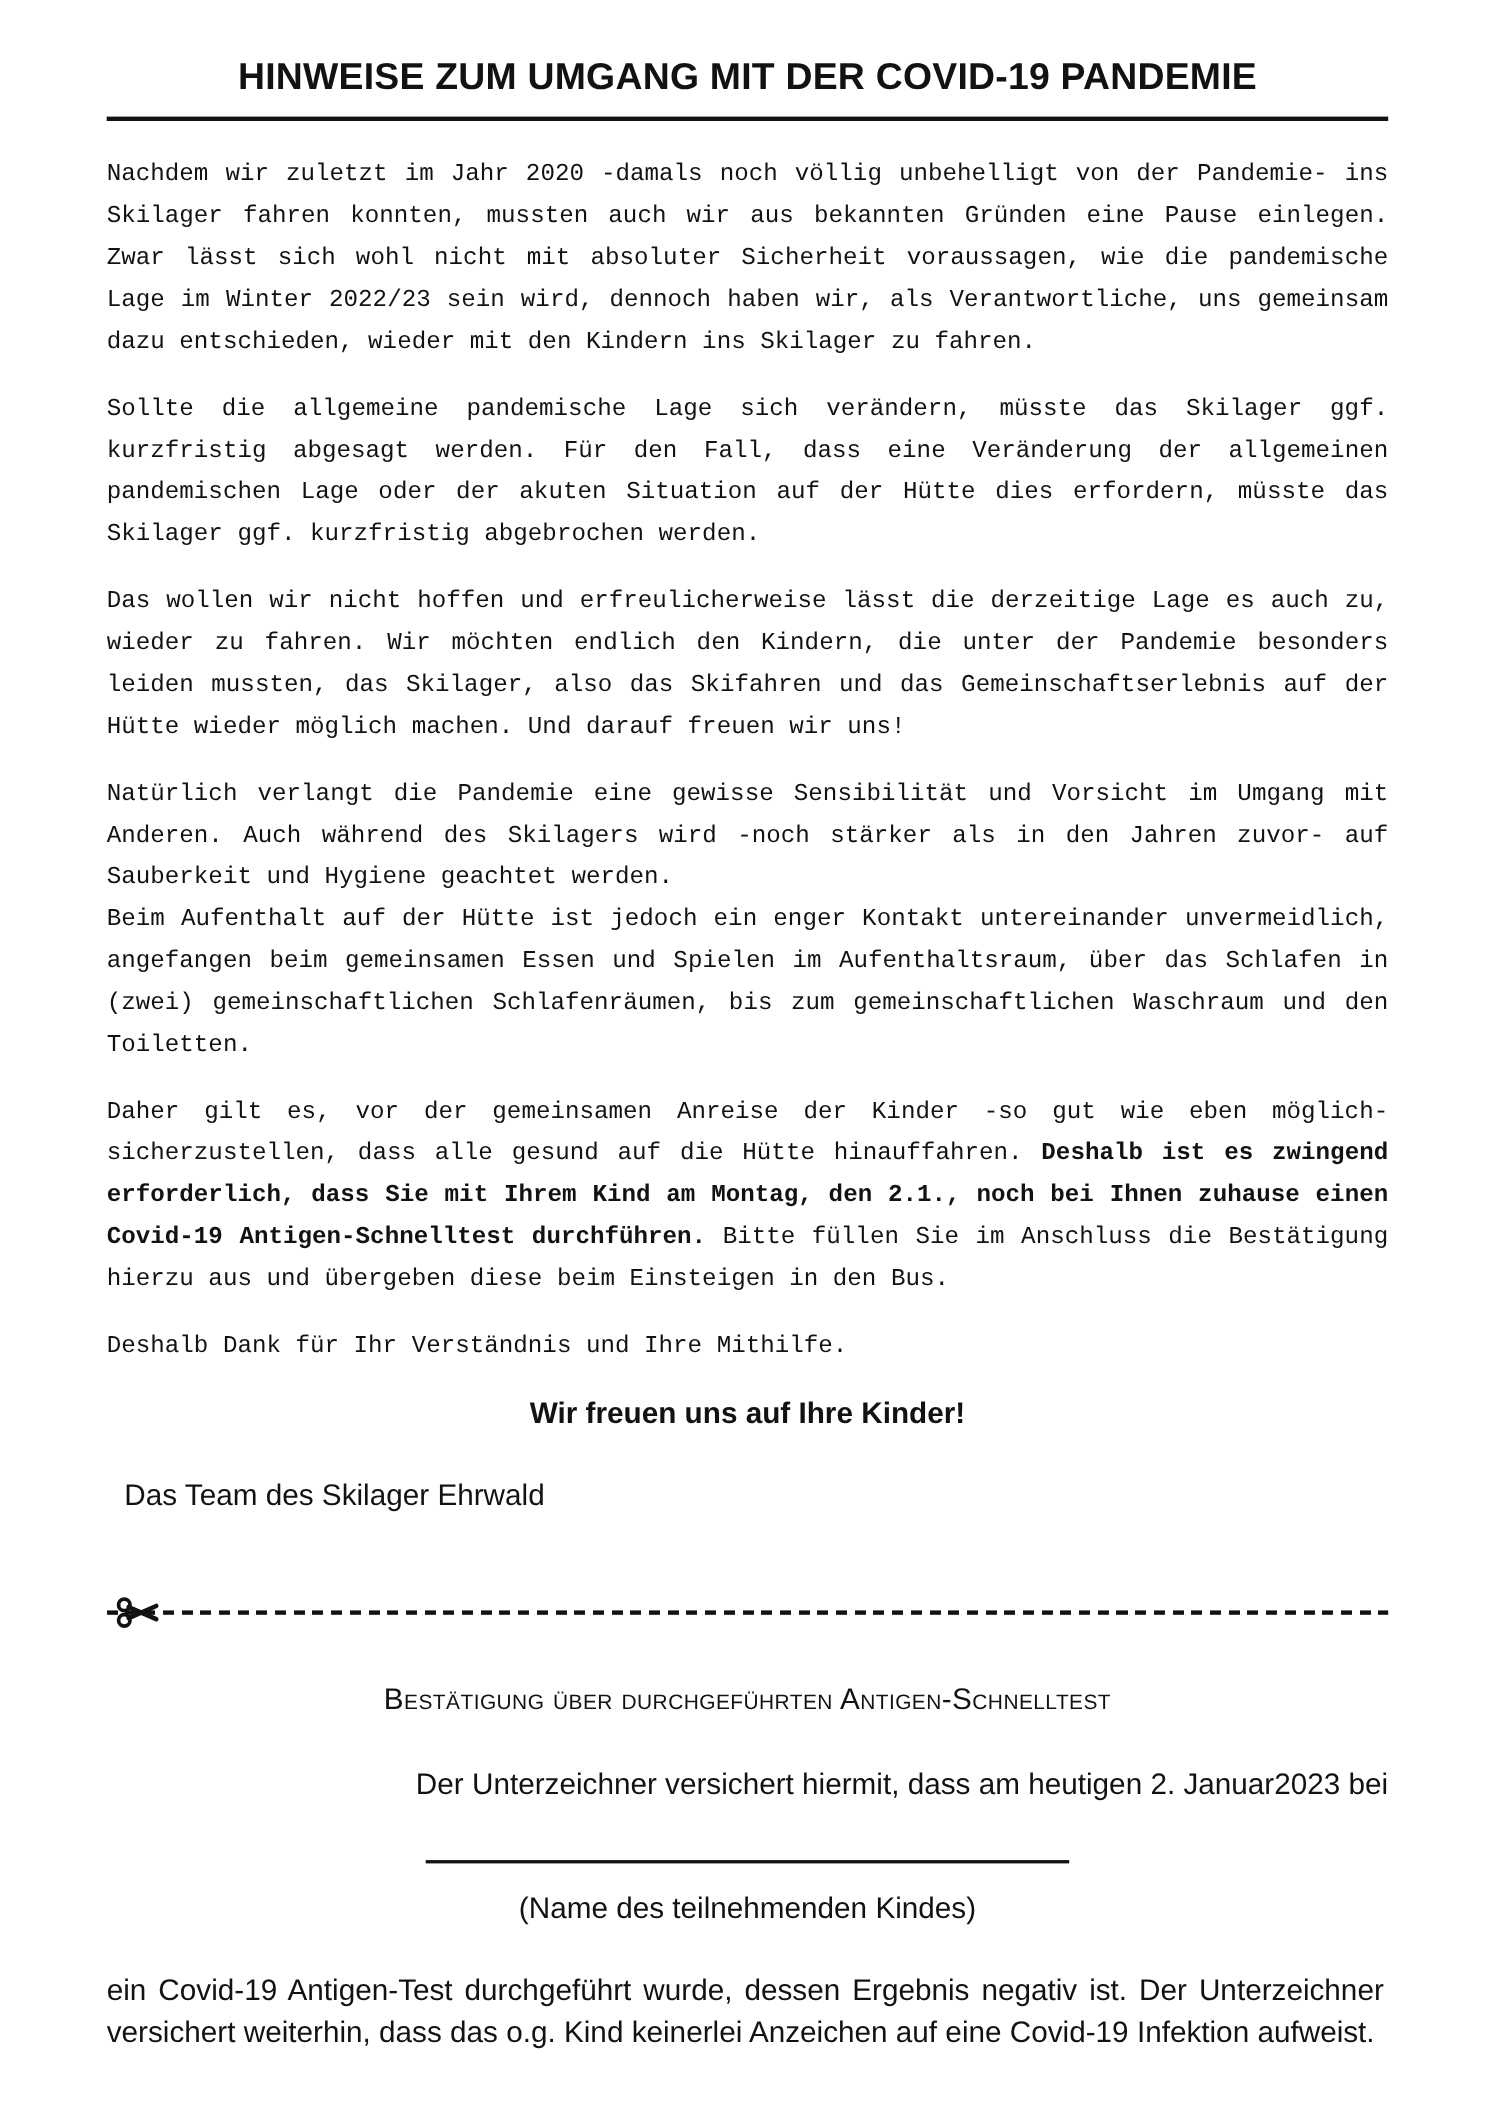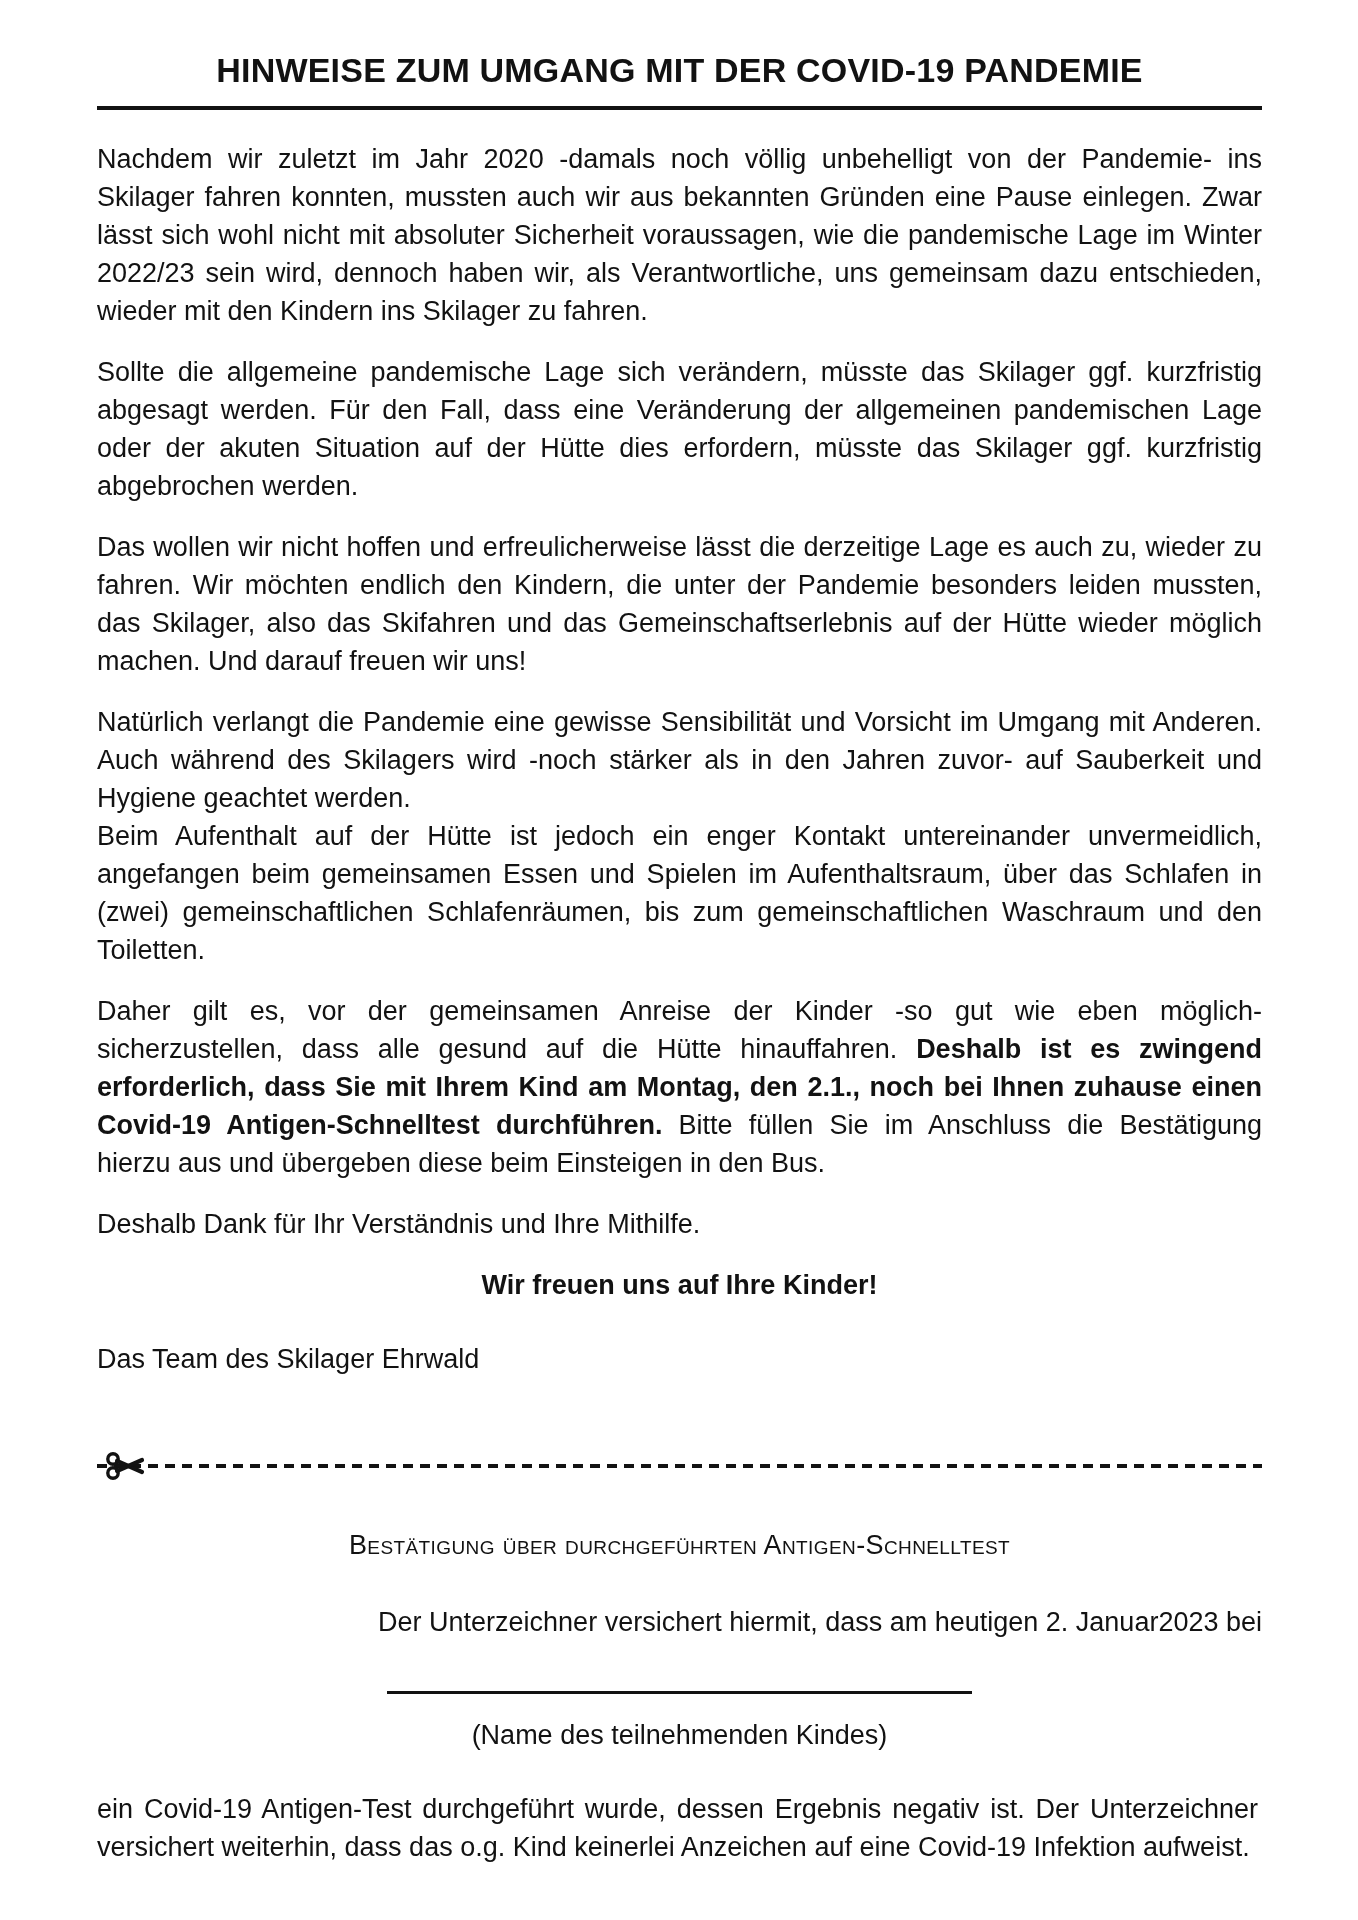--- a/index.html
+++ b/index.html
@@ -27,38 +27,39 @@
     line-height: 40px;
     letter-spacing: 0.2px;
     margin: 0;
   }
   .title-rule {
     height: 4px;
     background: #121212;
     margin: 16px 0 30px 0;
   }
   .body-text p {
-    font-size: 27px;
+    font-size: 22px;
     line-height: 38px;
     text-align: justify;
     margin: 0 0 23px 0;
+    font-family: Liberation Mono, monospace;
   }
   .body-text p.no-gap { margin-bottom: 0; }
   .bold { font-weight: 700; }
   .closing-line {
     font-size: 27px;
     line-height: 38px;
     text-align: center;
     font-weight: 700;
     margin: 23px 0 36px 0;
   }
   .team-line {
     font-size: 27px;
     line-height: 38px;
-    margin: 0;
+    margin: 16px;
   }
   .cut-line {
     position: relative;
     height: 4px;
     margin-top: 86px;
     background: repeating-linear-gradient(90deg, #121212 0 10px, transparent 10px 17px);
   }
   .scissors {
     position: absolute;
     left: 8px;

